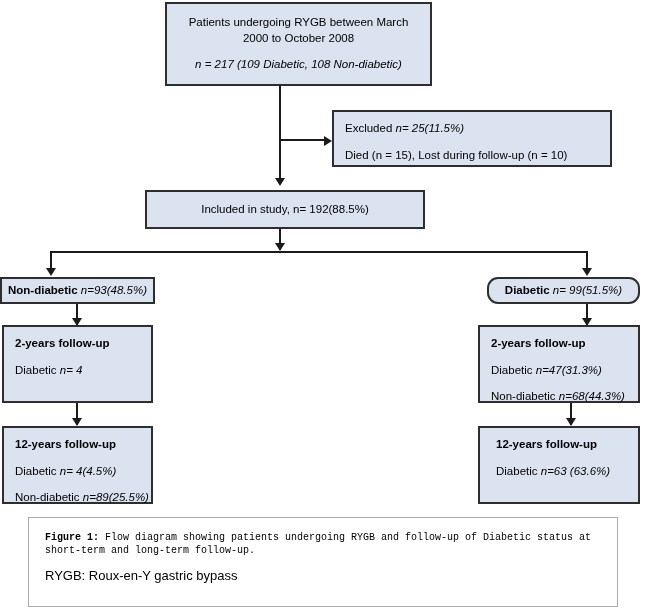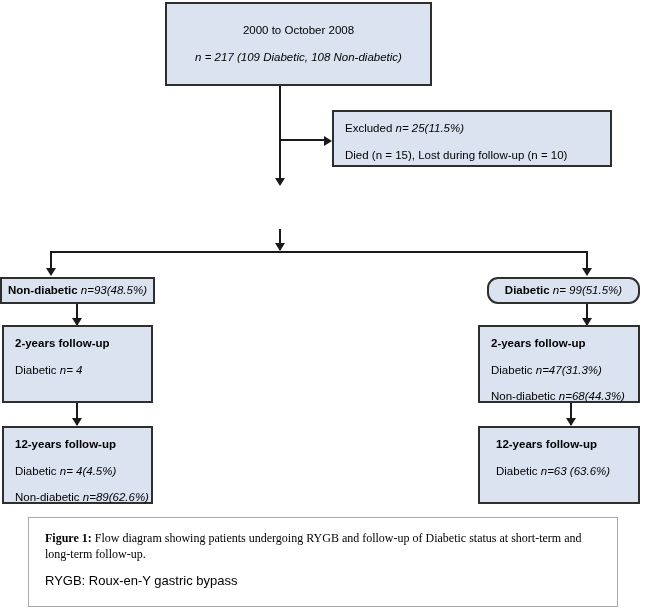--- a/index.html
+++ b/index.html
@@ -83,57 +83,61 @@
     top: 517px;
     width: 590px;
     height: 90px;
     border: 1px solid #ararara;
     border: 1px solid #aaaaaa;
     background: #ffffff;
     box-sizing: border-box;
     padding: 13px 16px 0 16px;
   }
   #caption-main {
-    font-family: Liberation Serif, serif;
-    font-size: 12px;
+    font-family: Liberation Mono, monospace;
+    font-size: 10px;
     line-height: 1.33;
     color: #000;
     margin: 0 0 10px 0;
   }
   #caption-main .figlabel { font-weight: bold; }
   #caption-sub {
     font-size: 13px;
     line-height: 1.3;
     color: #000;
     margin: 0;
   }
 </style>
 </head>
 <body>
 
 <div id="page">
 
   <div class="fbox center-txt" id="box-enrollment" style="left:165px; top:2px; width:267px; height:84px;">
+    <span class="ln">Patients undergoing RYGB between March</span>
     <span class="ln">2000 to October 2008</span>
     <span class="ln ital" style="margin-top:11px;">n = 217 (109 Diabetic, 108 Non-diabetic)</span>
   </div>
 
   <div class="vline" style="left:279px; top:86px; height:94px;"></div>
   <div class="arrow-down" style="left:275px; top:178px;"></div>
 
   <div class="hline" style="left:279px; top:139px; width:47px;"></div>
   <div class="arrow-right" style="left:324px; top:136px;"></div>
 
   <div class="fbox left-txt" id="box-excluded" style="left:332px; top:110px; width:280px; height:57px;">
     <span class="ln">
       <span>Excluded </span><span class="ital">n= 25(11.5%)</span>
     </span>
     <span class="ln">Died (n = 15), Lost during follow-up (n = 10)</span>
   </div>
 
+  <div class="fbox center-txt" id="box-included" style="left:145px; top:190px; width:280px; height:39px;">
+    <span class="ln">Included in study, n= 192(88.5%)</span>
+  </div>
 
   <div class="vline" style="left:279px; top:229px; height:21px;"></div>
   <div class="arrow-down" style="left:275px; top:243px;"></div>
 
   <div class="hline" style="left:50px; top:251px; width:538px;"></div>
 
   <div class="vline" style="left:50px; top:251px; height:22px;"></div>
   <div class="arrow-down" style="left:46px; top:268px;"></div>
 
   <div class="vline" style="left:586px; top:251px; height:22px;"></div>
@@ -150,21 +154,21 @@
     <span class="ln bold">2-years follow-up</span>
     <span class="ln">Diabetic <span class="ital">n= 4</span></span>
   </div>
 
   <div class="vline" style="left:76px; top:403px; height:22px;"></div>
   <div class="arrow-down" style="left:72px; top:418px;"></div>
 
   <div class="fbox left-txt" id="box-nondiabetic-12y" style="left:2px; top:426px; width:151px; height:78px;">
     <span class="ln bold">12-years follow-up</span>
     <span class="ln">Diabetic <span class="ital">n= 4(4.5%)</span></span>
-    <span class="ln">Non-diabetic <span class="ital">n=89(62.6%)</span></span>
+    <span class="ln">Non-diabetic <span class="ital">n=89(25.5%)</span></span>
   </div>
 
   <div class="fbox center-txt" id="box-diabetic-header" style="left:487px; top:277px; width:153px; height:27px;border-radius:11px;">
     <span class="ln"><span class="bold">Diabetic </span><span class="ital">n= 99(51.5%)</span></span>
   </div>
 
   <div class="vline" style="left:586px; top:304px; height:21px;"></div>
   <div class="arrow-down" style="left:582px; top:318px;"></div>
 
   <div class="fbox left-txt" id="box-diabetic-2y" style="left:478px; top:325px; width:162px; height:78px;">

